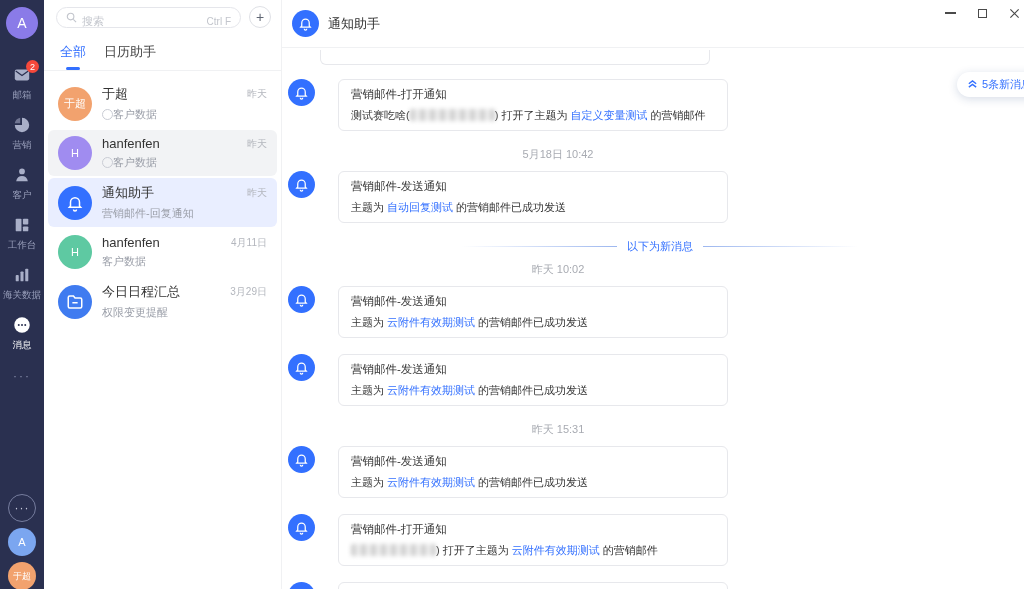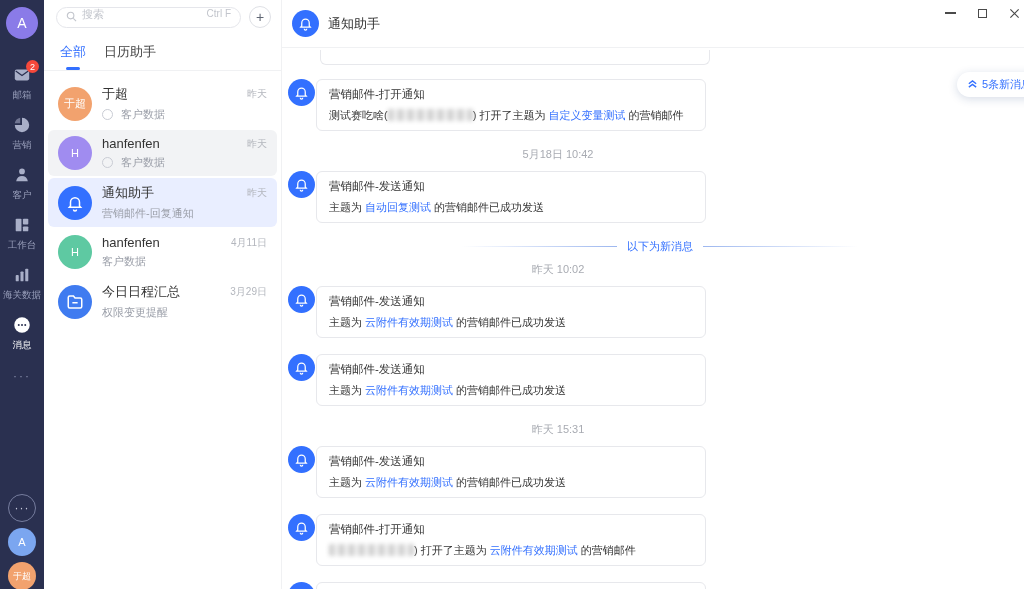--- a/index.html
+++ b/index.html
@@ -19,59 +19,59 @@
   .badge { position:absolute; top:-5px; right:-7px; min-width:13px; height:13px; border-radius:7px; background:#f5483b; color:#fff; font-size:9px; font-style:normal; display:flex; align-items:center; justify-content:center; padding:0 3px; }
   .rail-more { color:#8a90ad; font-size:12px; letter-spacing:2px; margin-top:10px; cursor:pointer; }
   .rail-bottom { position:absolute; top:494px; left:0; width:44px; display:flex; flex-direction:column; align-items:center; gap:6px; }
   .mini-avatar { width:28px; height:28px; border-radius:50%; color:#fff; font-size:11px; display:flex; align-items:center; justify-content:center; cursor:pointer; flex:none; }
   .mini-avatar.outline { background:transparent; border:1px solid #767d9e; color:#c5c9da; font-size:12px; letter-spacing:1px; }
   .mini-avatar.small-text { font-size:9px; }
 
   
   .listpanel { width:238px; flex:none; background:#fff; border-right:1px solid #f0f1f3; display:flex; flex-direction:column; }
   .search-row { display:flex; align-items:center; gap:8px; padding:6px 10px 0 12px; }
-  .search-box { flex:1; height:21px; border:1px solid #e5e6eb; border-radius:12px; display:flex; align-items:flex-start; gap:5px; padding:0 9px; }
+  .search-box { flex:1; height:21px; border:1px solid #e5e6eb; border-radius:12px; display:flex; align-items:flex-end; gap:5px; padding:0 9px; }
   .search-box svg { flex:none; }
   .search-input { border:none; outline:none; width:100%; font-size:11px; color:#333; background:transparent; font-family:inherit; }
   .search-input::placeholder { color:#c2c5cc; }
   .search-shortcut { font-size:10px; color:#c2c5cc; white-space:nowrap; }
   .add-btn { width:22px; height:22px; border:1px solid #dfe1e6; border-radius:50%; background:#fff; color:#5f6673; font-size:14px; line-height:1; display:flex; align-items:center; justify-content:center; cursor:pointer; flex:none; }
   .tabs { display:flex; gap:18px; padding:15px 16px 0; font-size:13px; border-bottom:1px solid #f0f1f3; }
   .tab { padding-bottom:9px; color:#444; cursor:pointer; position:relative; }
   .tab.active { color:#3370ff; }
   .tab.active::after { content:""; position:absolute; left:50%; transform:translateX(-50%); bottom:0; width:14px; height:3px; border-radius:2px; background:#3370ff; }
   .conv-list { padding-top:8px; overflow:hidden; }
   .conv-item { display:flex; align-items:center; gap:10px; padding:6px 10px; margin:0 4px 2px; border-radius:6px; cursor:pointer; }
   .conv-item.hover { background:#f2f3f5; }
   .conv-item.selected { background:#e9eeff; }
   .conv-avatar { width:34px; height:34px; border-radius:50%; color:#fff; font-size:11px; display:flex; align-items:center; justify-content:center; flex:none; }
   .conv-avatar svg { width:18px; height:18px; }
   .conv-main { flex:1; min-width:0; }
   .conv-top { display:flex; align-items:center; justify-content:space-between; }
   .conv-name { font-size:13px; color:#333; white-space:nowrap; }
   .conv-time { font-size:10px; color:#b3b6bd; white-space:nowrap; }
-  .conv-sub { margin-top:4px; font-size:11px; color:#9a9ea8; display:flex; align-items:center; gap:8px; white-space:nowrap; overflow:hidden; }
+  .conv-sub { margin-top:4px; font-size:11px; color:#9a9ea8; display:flex; align-items:center; gap:0; white-space:nowrap; overflow:hidden; }
   .todo-circle { width:11px; height:11px; border:1px solid #c9ccd4; border-radius:50%; flex:none; }
 
   
   .chat { flex:1; position:relative; display:flex; flex-direction:column; background:#fff; }
   .chat-header { height:48px; flex:none; border-bottom:1px solid #f0f1f3; display:flex; align-items:center; gap:9px; padding-left:10px; }
   .chat-title { font-size:13px; color:#333; }
   .bell-avatar { width:27px; height:27px; border-radius:50%; background:#3370ff; display:flex; align-items:center; justify-content:center; flex:none; }
   .bell-avatar svg { width:15px; height:15px; }
   .win-controls { position:absolute; top:0; right:2px; display:flex; }
   .wc { width:32px; height:26px; display:flex; align-items:center; justify-content:center; cursor:pointer; }
   .wc-min i { display:block; width:11px; height:1.5px; background:#4a4a4a; }
   .wc-max i { display:block; width:9px; height:9px; border:1.4px solid #4a4a4a; }
   .wc svg { width:11px; height:11px; }
 
   .chat-body { flex:1; padding:2px 0 0 6px; overflow:hidden; }
   .card-stub { width:390px; height:15px; margin-left:32px; margin-bottom:14px; border:1px solid #e7e8ec; border-top:none; border-radius:0 0 6px 6px; }
   .msg-row { display:flex; align-items:flex-start; margin-bottom:16px; }
-  .msg-card { width:390px; margin-left:1px; border:1px solid #e7e8ec; border-radius:6px; background:#fff; padding:7px 12px; overflow:hidden; }
+  .msg-card { width:390px; margin-left:23px; border:1px solid #e7e8ec; border-radius:6px; background:#fff; padding:7px 12px; overflow:hidden; }
   .msg-title { font-size:11.5px; color:#333; margin-bottom:6px; white-space:nowrap; }
   .msg-body { font-size:11px; color:#333; white-space:nowrap; }
   .msg-body .link { color:#3370ff; cursor:pointer; }
   .blur-chip { display:inline-block; vertical-align:-2px; height:12px; border-radius:2px;
     background:repeating-linear-gradient(90deg,#cfcfcf 0 5px,#efefef 5px 10px); filter:blur(2px); }
   .time-row { width:540px; text-align:center; font-size:11px; color:#a8abb2; margin:14px 0 9px; }
   .divider-row { width:744px; display:flex; align-items:center; justify-content:center; margin:15px 0 -6px; }
   .dline { width:155px; height:1px; }
   .dline.l { background:linear-gradient(90deg,rgba(120,150,240,0),#9db7ef); }
   .dline.r { background:linear-gradient(270deg,rgba(120,150,240,0),#9db7ef); }

